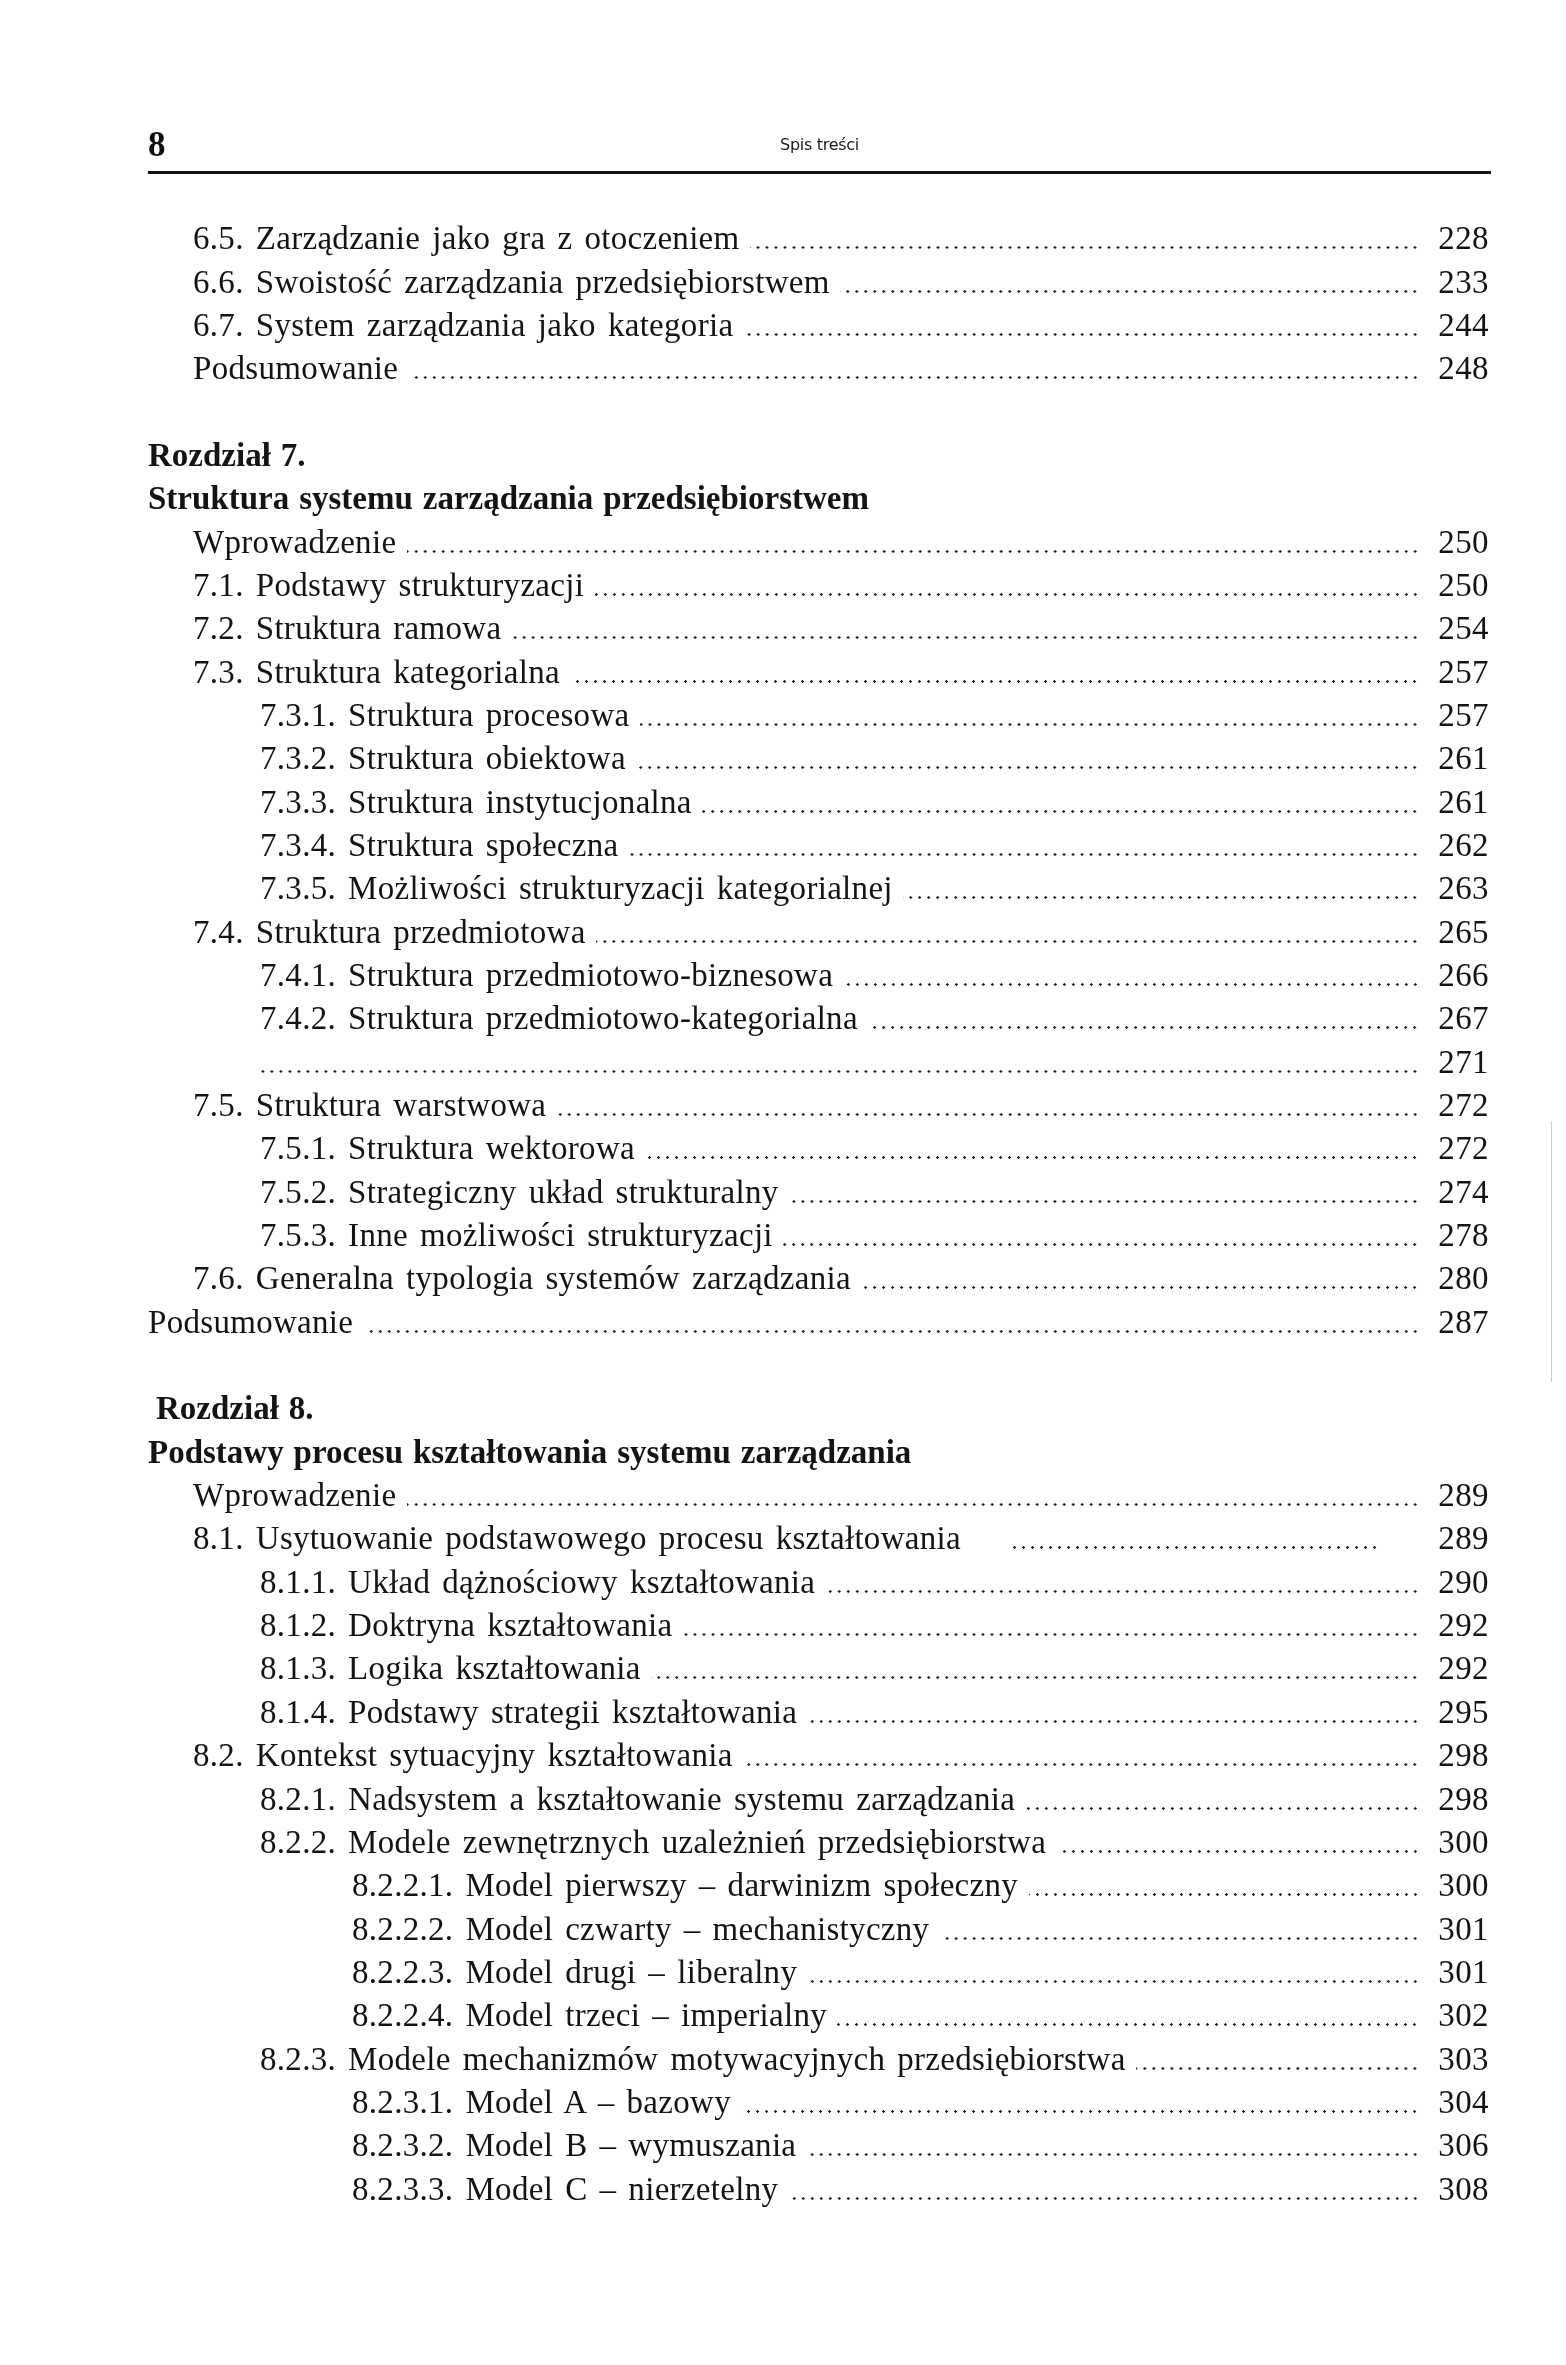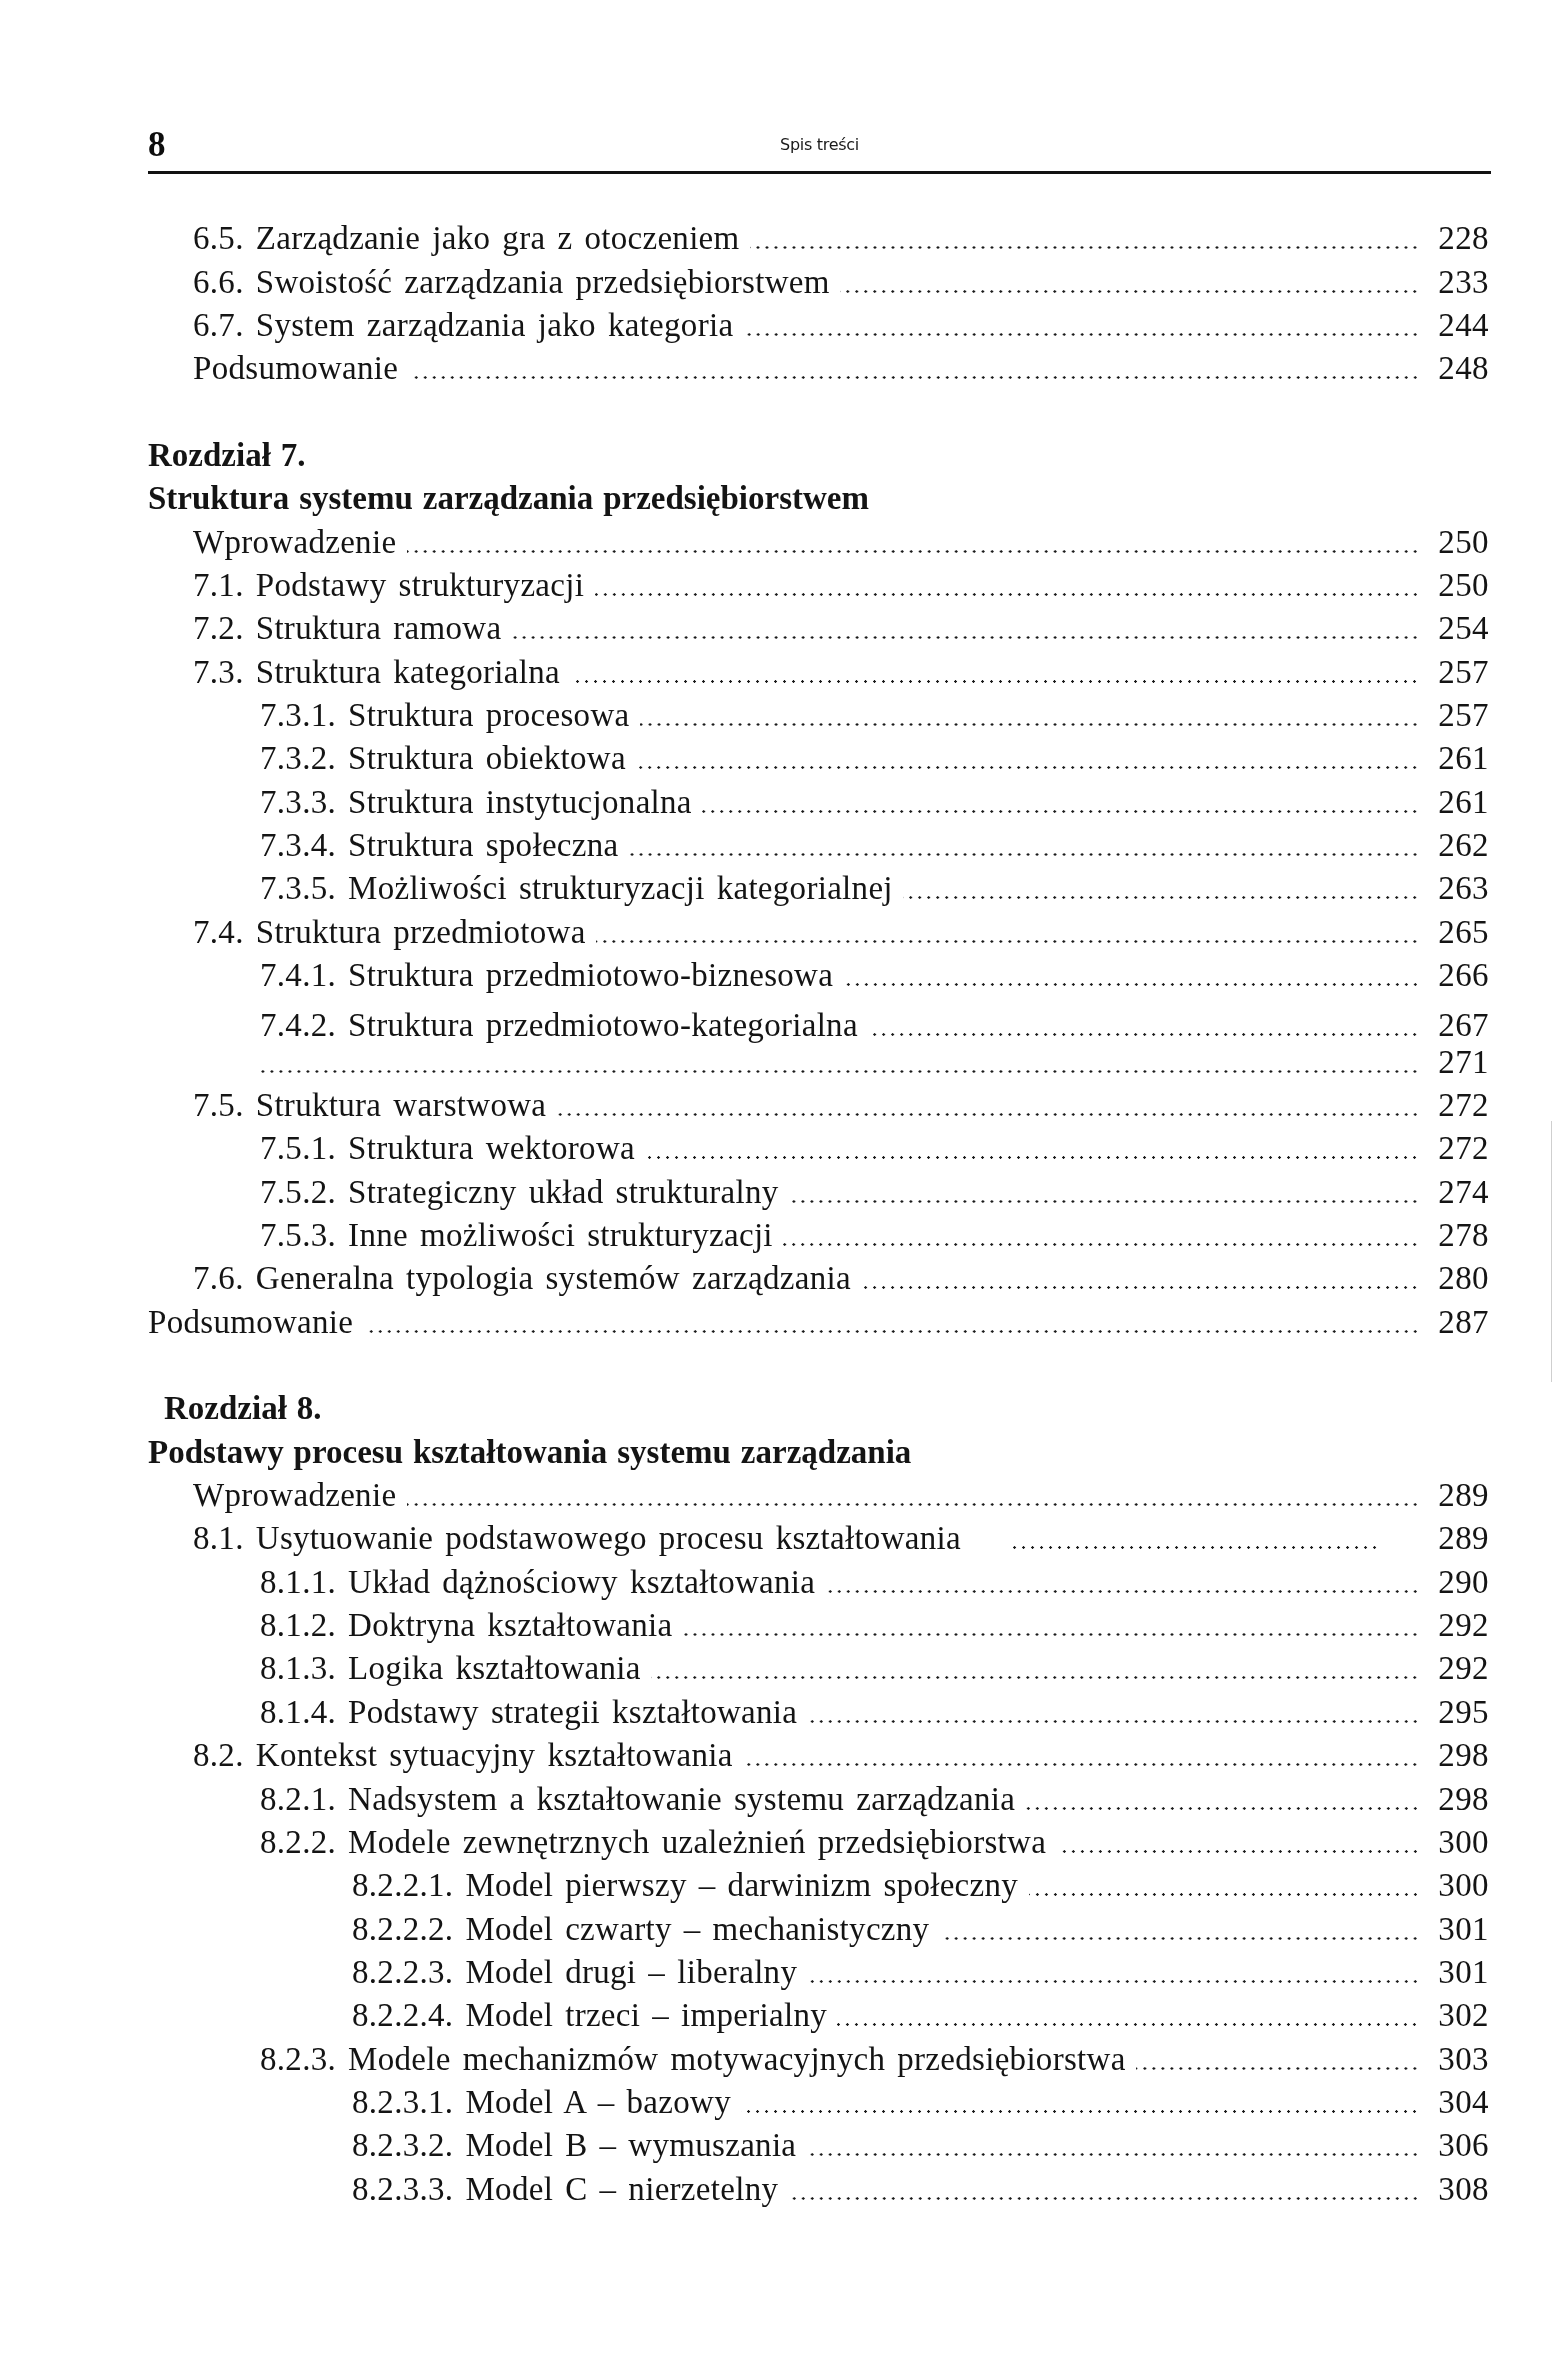--- a/index.html
+++ b/index.html
@@ -153,21 +153,21 @@
           <span class="pg">265</span>
         </div>
       </div>
       <div class="toc-row" style="top: 954px;">
         <div class="row-inner" style="left: 260px;">
           <span class="title">7.4.1. Struktura przedmiotowo-biznesowa</span>
           <span class="leader"></span>
           <span class="pg">266</span>
         </div>
       </div>
-      <div class="toc-row" style="top: 997px; margin-top: 7px;">
+      <div class="toc-row" style="top: 997px;">
         <div class="row-inner" style="left: 260px;">
           <span class="title">7.4.2. Struktura przedmiotowo-kategorialna</span>
           <span class="leader"></span>
           <span class="pg">267</span>
         </div>
       </div>
       <div class="toc-row" style="top: 1041px;">
         <div class="row-inner" style="left: 260px;">
           <span class="leader"></span>
           <span class="pg">271</span>
@@ -209,21 +209,21 @@
         </div>
       </div>
       <div class="toc-row" style="top: 1301px;">
         <div class="row-inner" style="left: 148px;">
           <span class="title">Podsumowanie</span>
           <span class="leader"></span>
           <span class="pg">287</span>
         </div>
       </div>
       <div class="toc-row heading" style="top: 1387px;">
-        <div class="row-inner" style="left: 164px; right: auto; text-align: right;">
+        <div class="row-inner" style="left: 156px; right: auto; text-align: right;">
           <span class="title">Rozdział 8.</span>
         </div>
       </div>
       <div class="toc-row heading" style="top: 1431px;">
         <div class="row-inner" style="left: 148px; right: auto;">
           <span class="title">Podstawy procesu kształtowania systemu zarządzania</span>
         </div>
       </div>
       <div class="toc-row" style="top: 1474px;">
         <div class="row-inner" style="left: 193px;">

